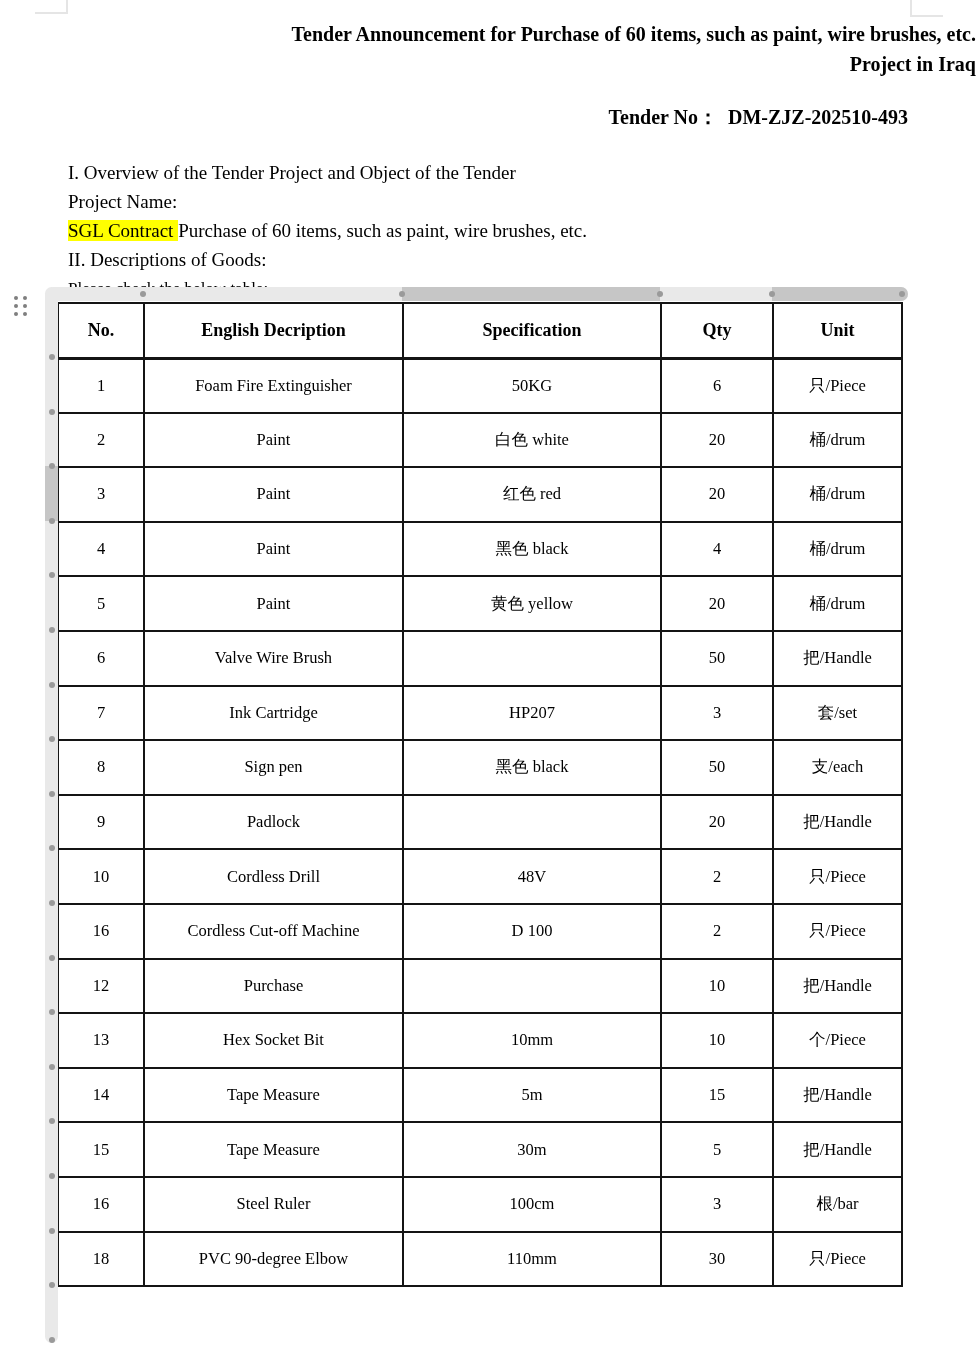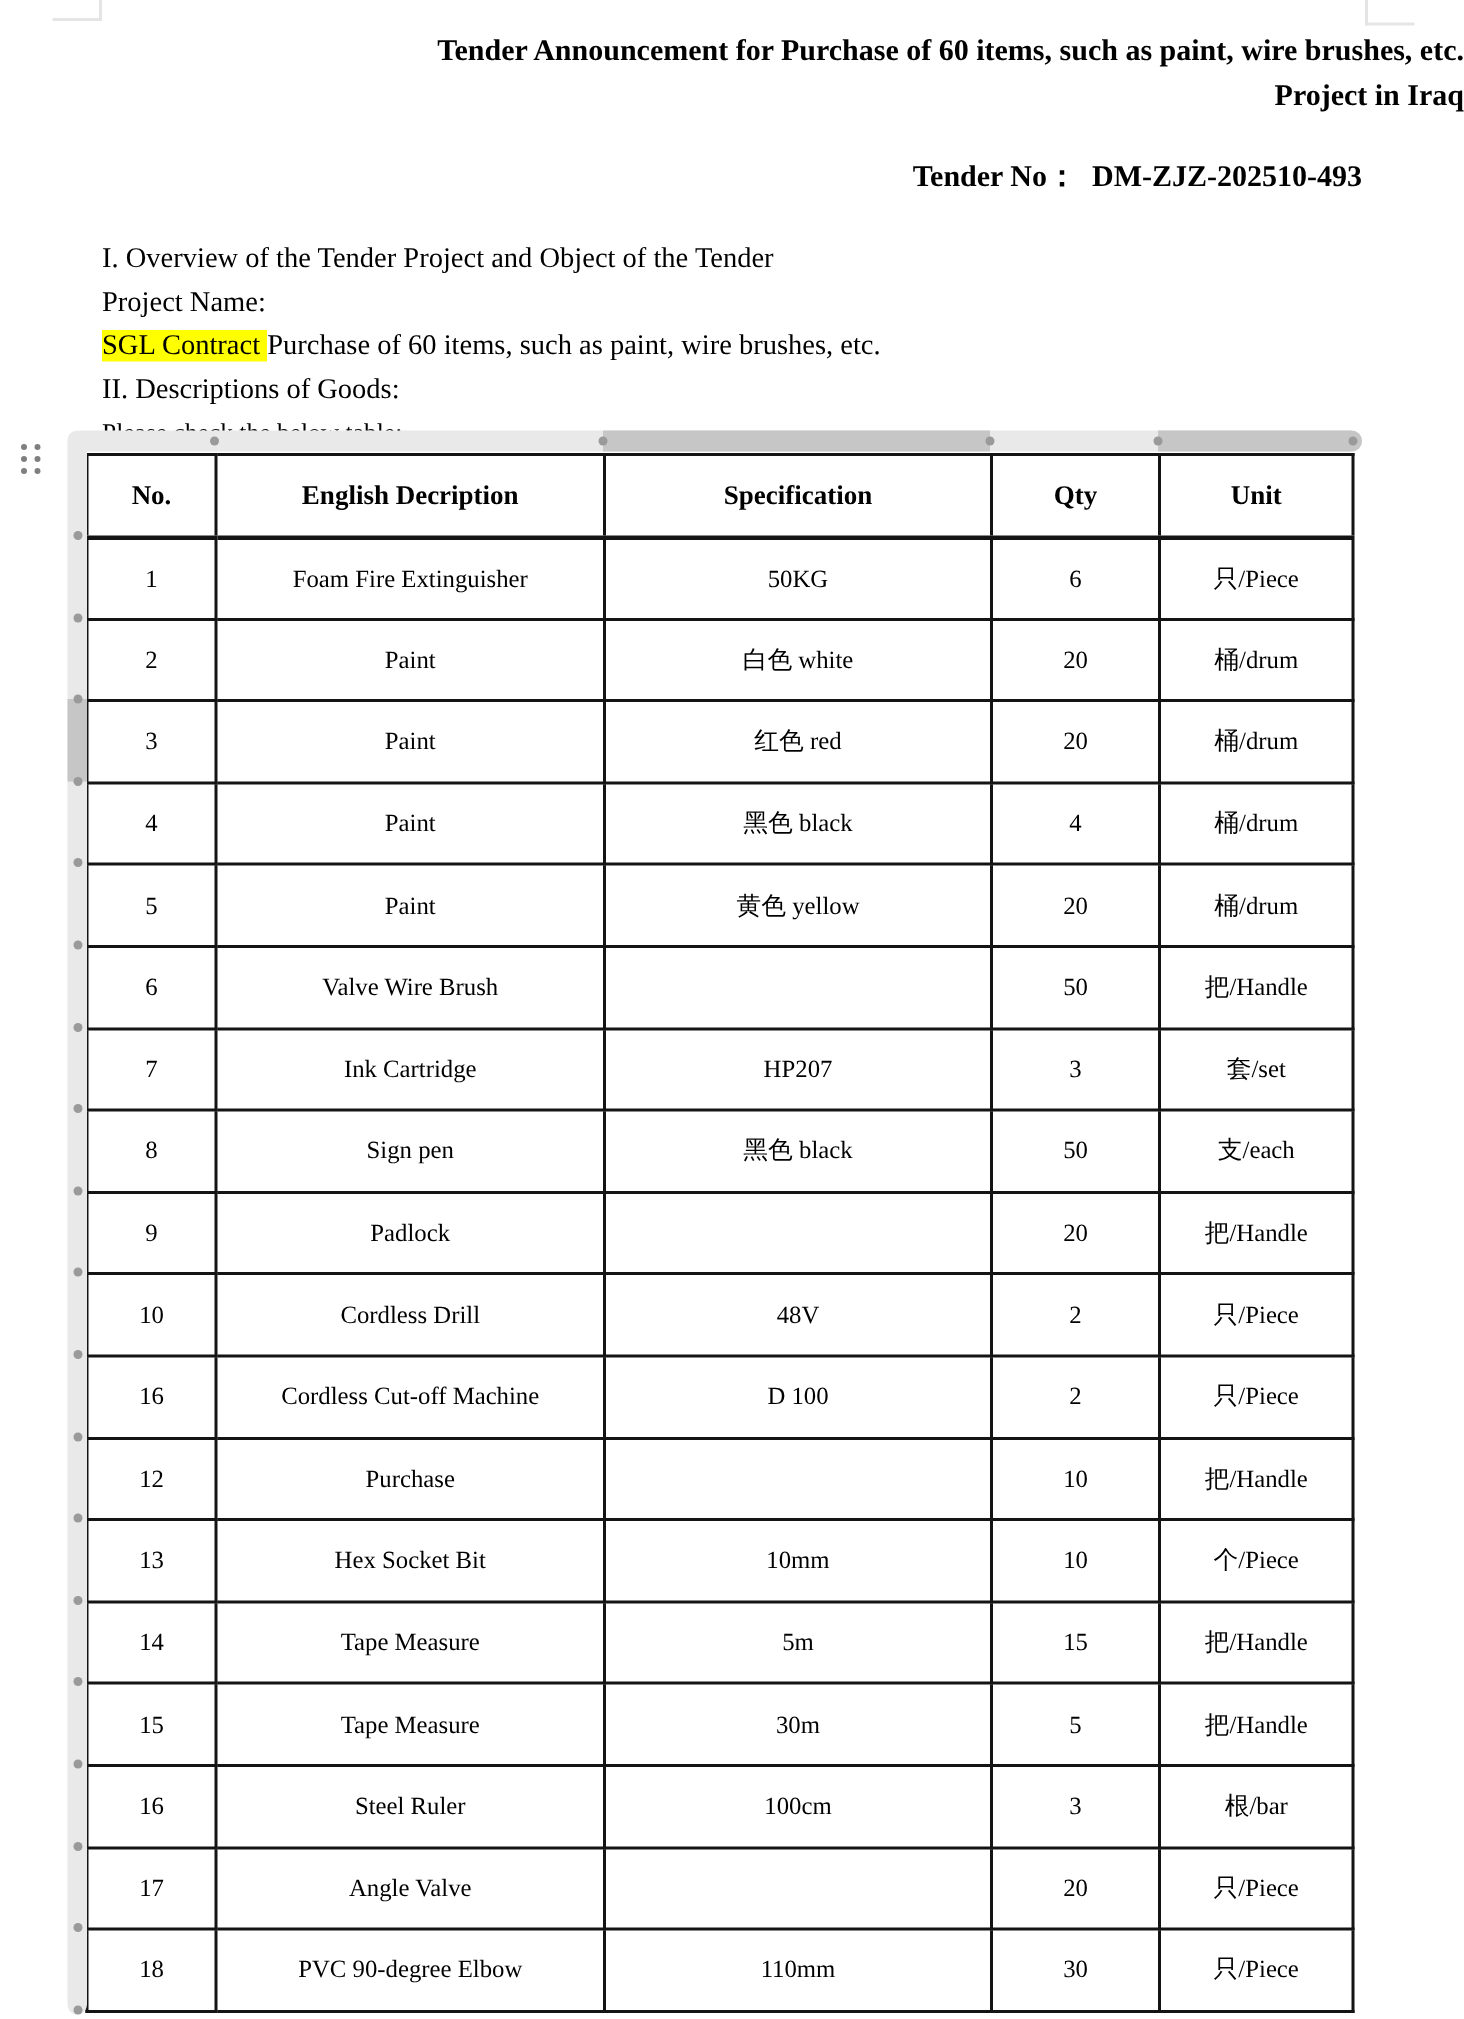--- a/index.html
+++ b/index.html
@@ -197,27 +197,20 @@
         <td>30m</td>
         <td>5</td>
         <td>把/Handle</td>
       </tr>
       <tr>
         <td>16</td>
         <td>Steel Ruler</td>
         <td>100cm</td>
         <td>3</td>
         <td>根/bar</td>
-      </tr>
-      <tr>
-        <td>17</td>
-        <td>Angle Valve</td>
-        <td></td>
-        <td>20</td>
-        <td>只/Piece</td>
       </tr>
       <tr>
         <td>18</td>
         <td>PVC 90-degree Elbow</td>
         <td>110mm</td>
         <td>30</td>
         <td>只/Piece</td>
       </tr>
     </tbody>
 </table>

